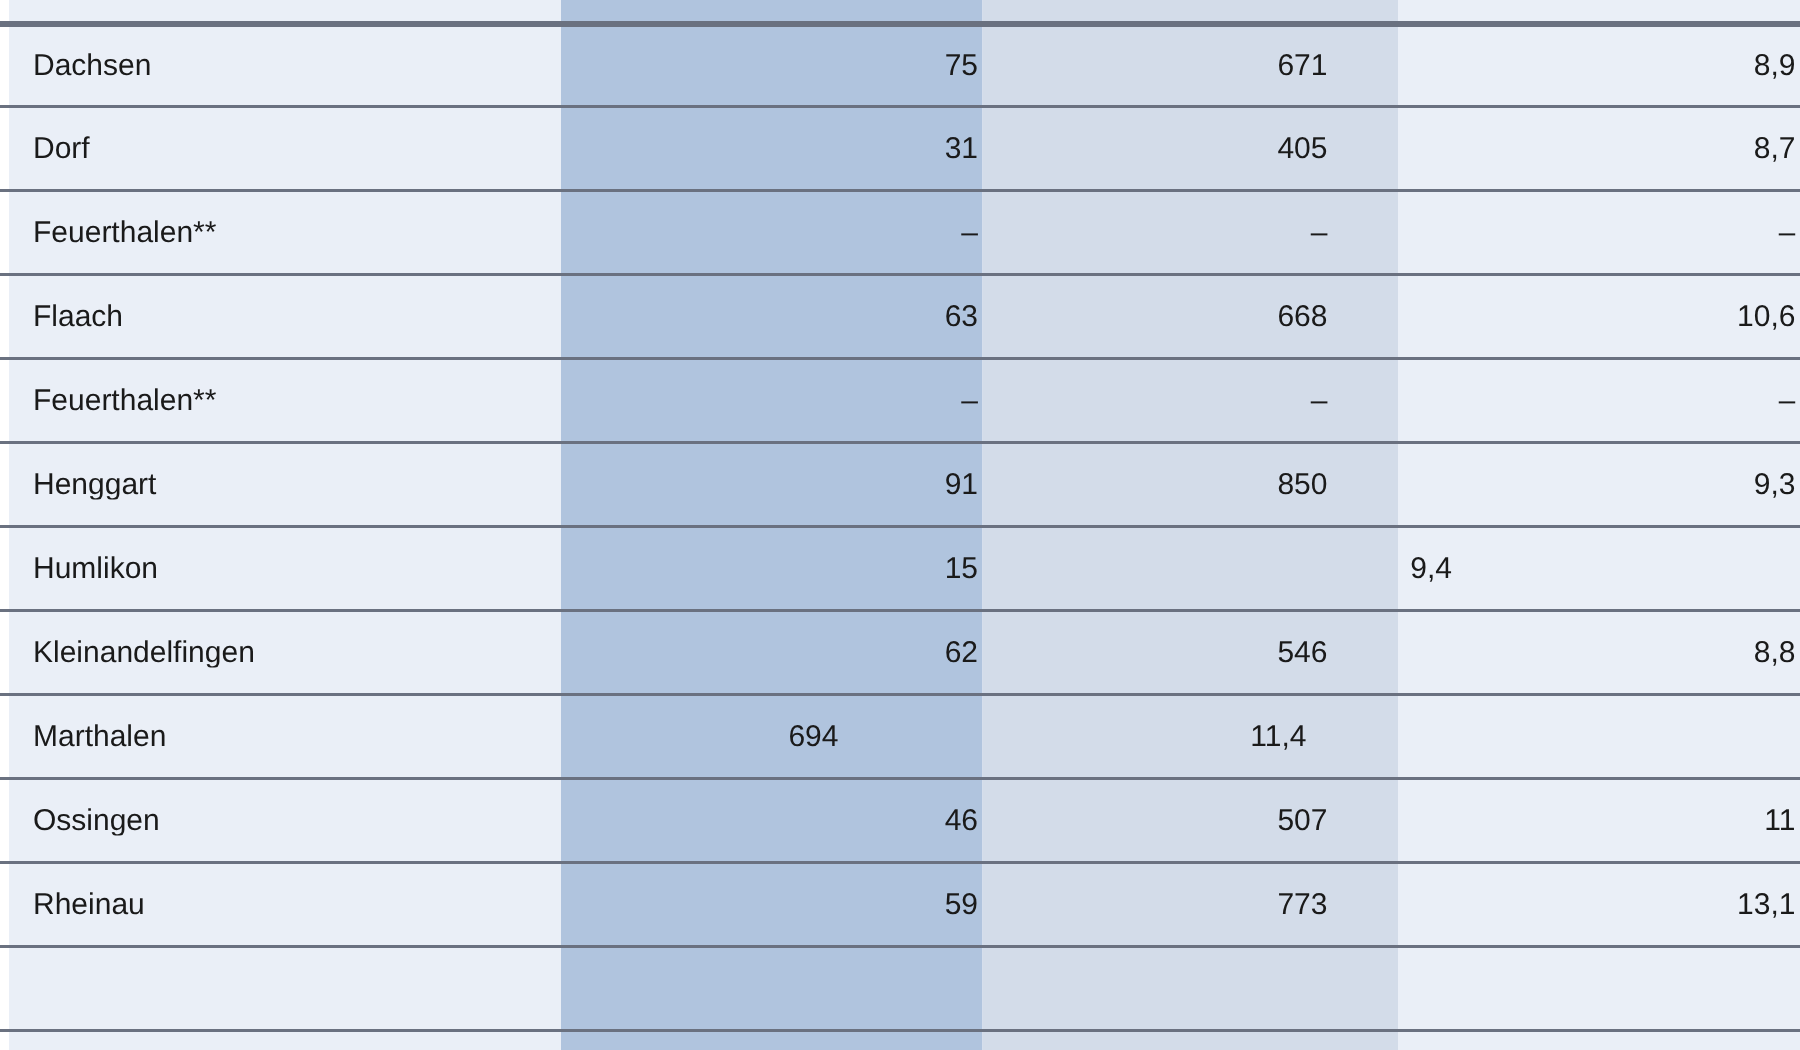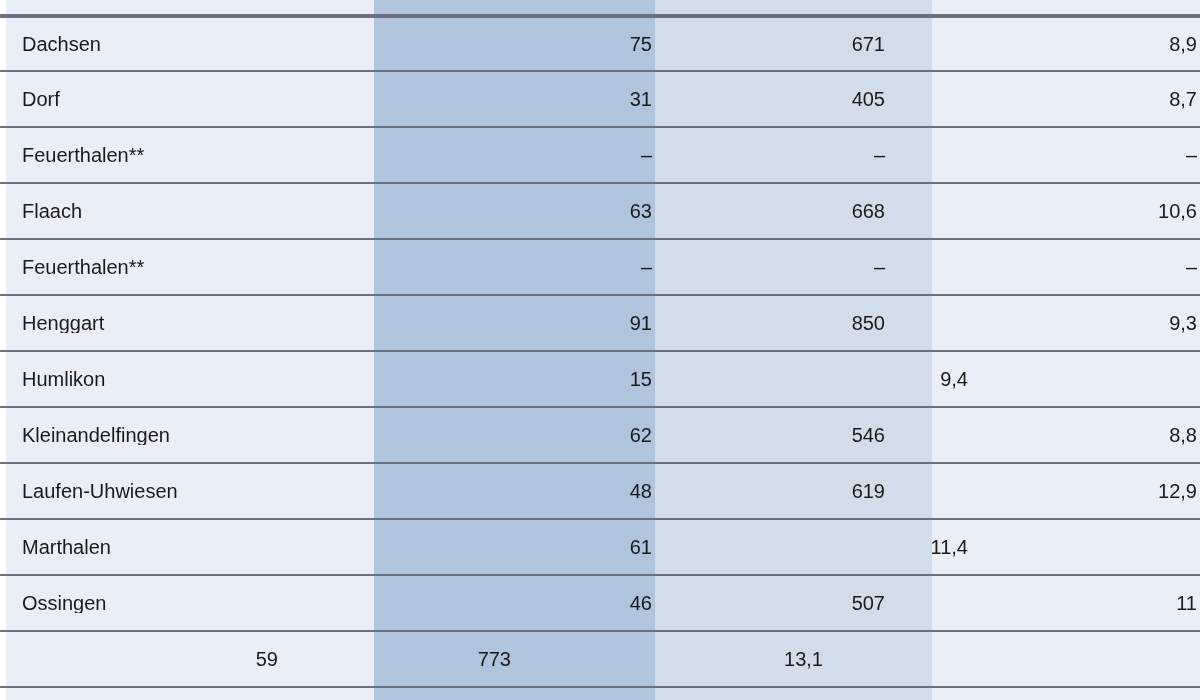--- a/index.html
+++ b/index.html
@@ -139,37 +139,32 @@
         <div class="cell c-num1">15</div>
         <div class="cell c-num3">9,4</div>
       </div>
       <div class="row">
         <div class="cell c-name">Kleinandelfingen</div>
         <div class="cell c-num1">62</div>
         <div class="cell c-num2">546</div>
         <div class="cell c-num3">8,8</div>
       </div>
       <div class="row">
-        <div class="cell c-name">Laufen-Uhwiesen</div>
-        <div class="cell c-num1">48</div>
-        <div class="cell c-num2">619</div>
-        <div class="cell c-num3">12,9</div>
-      </div>
-      <div class="row">
         <div class="cell c-name">Marthalen</div>
-        <div class="cell c-num1">61</div>
+        <div class="cell c-num2">694</div>
         <div class="cell c-num3">11,4</div>
       </div>
       <div class="row">
         <div class="cell c-name">Ossingen</div>
         <div class="cell c-num1">46</div>
         <div class="cell c-num2">507</div>
         <div class="cell c-num3">11</div>
       </div>
       <div class="row">
+        <div class="cell c-name">Rheinau</div>
         <div class="cell c-num1">59</div>
         <div class="cell c-num2">773</div>
         <div class="cell c-num3 bold">13,1</div>
       </div>
       <div class="row">
         <div class="cell c-name"></div>
         <div class="cell c-num1"></div>
         <div class="cell c-num2"></div>
         <div class="cell c-num3"></div>
       </div>

